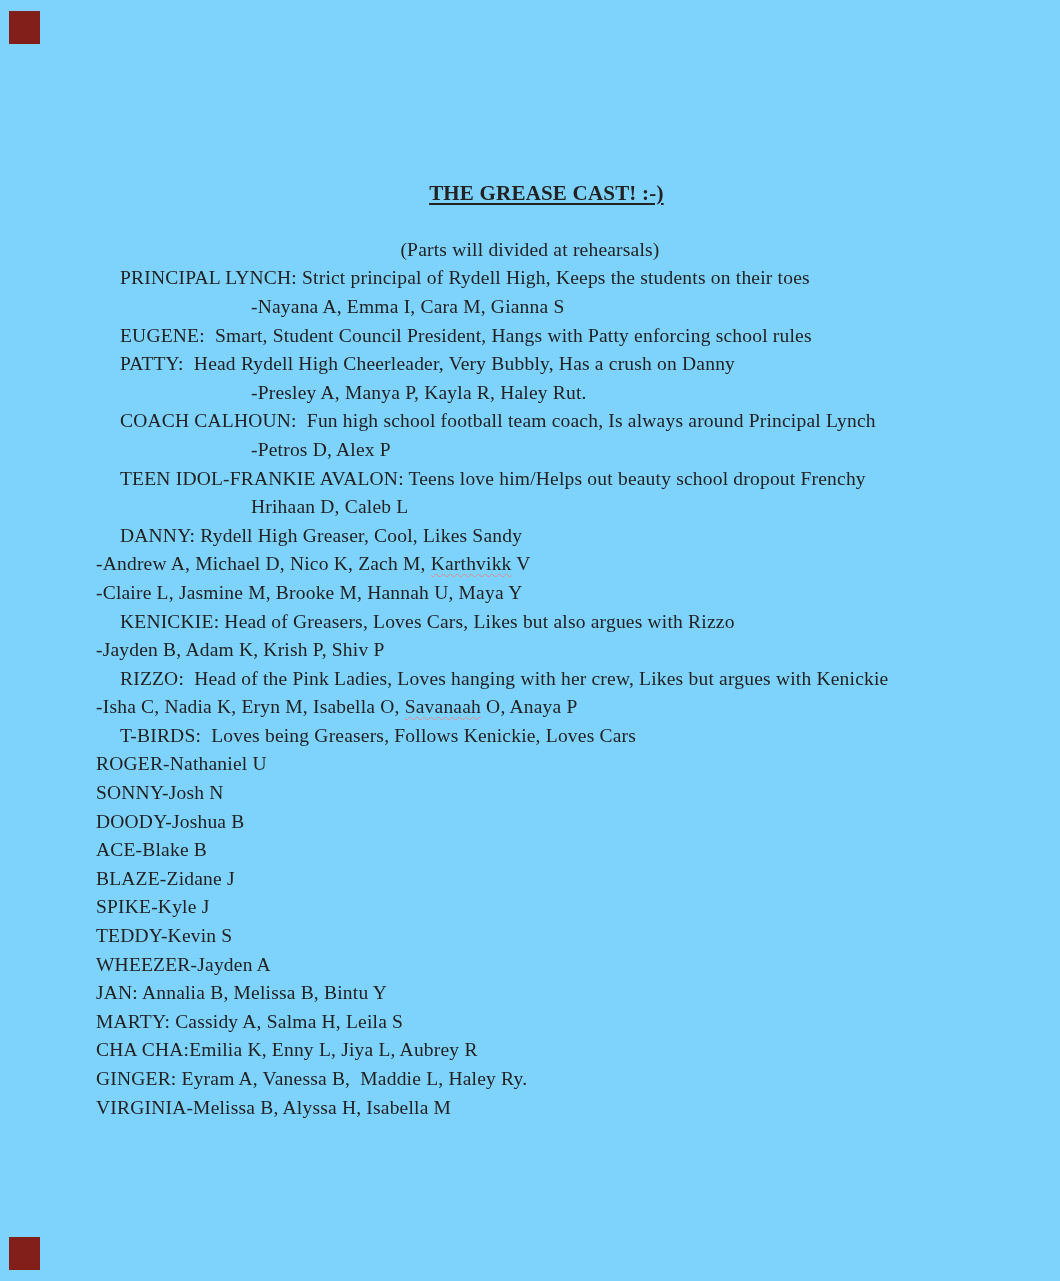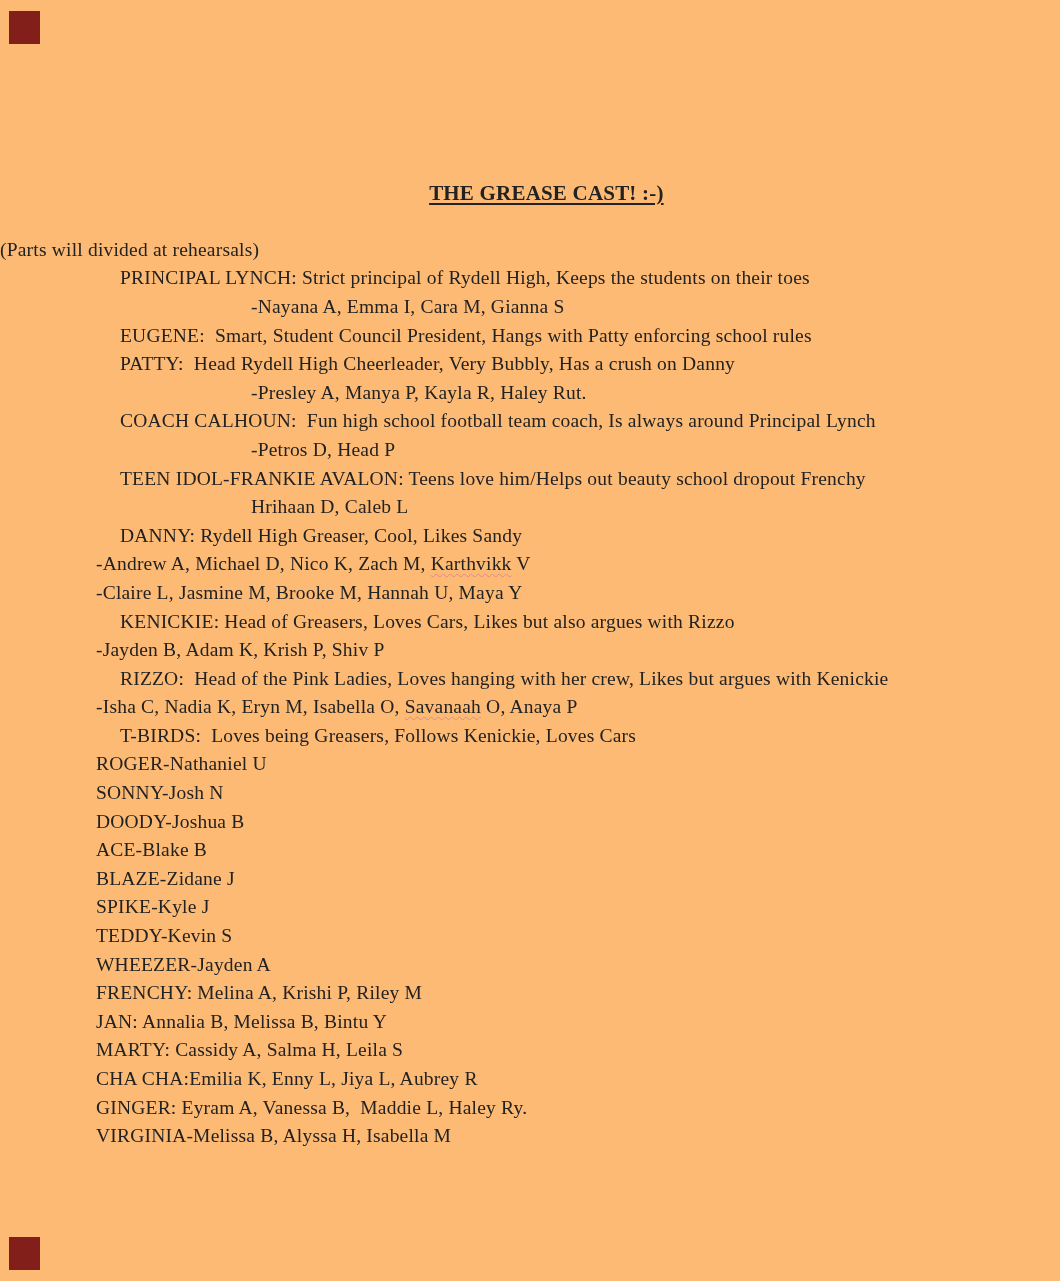--- a/index.html
+++ b/index.html
@@ -1,20 +1,20 @@
 <!DOCTYPE html>
 <html><head>
 <meta charset="utf-8">
 <style>
   html, body { margin: 0; padding: 0; background: #ffffff; }
   .page {
     position: relative;
     width: 1060px;
     height: 1281px;
-    background: #fdba74;
+    background: #7dd3fc;
     overflow: hidden;
     font-family: "Liberation Serif", "DejaVu Serif", serif;
     color: #222222;
   }
   .corner-mark {
     position: absolute;
     left: 9px;
     width: 31px;
     height: 33px;
     background: #821f1a;
@@ -36,21 +36,21 @@
   .line.title {
     text-align: center;
     font-weight: bold;
     font-size: 21px;
   }
   .title-text {
     text-decoration: underline;
     text-decoration-thickness: 2px;
     text-underline-offset: 3px;
   }
-  .line.subtitle { }
+  .line.subtitle { text-align: center; }
   .indent-role  { padding-left: 120px; }
   .indent-tight { padding-left: 96px; }
   .indent-wide  { padding-left: 251px; }
   .misspelled {
     text-decoration: underline wavy #e08a8a;
     text-decoration-thickness: 1px;
     text-underline-offset: 3px;
   }
 </style>
 </head>
@@ -65,40 +65,39 @@
       <span class="title-text">THE GREASE CAST! :-)</span>
     </div>
     <div class="line subtitle">(Parts will divided at rehearsals)</div>
     <div id="lines">
         <div class="line indent-role"><span>PRINCIPAL LYNCH: Strict principal of Rydell High, Keeps the students on their toes</span></div>
         <div class="line indent-wide"><span>-Nayana A, Emma I, Cara M, Gianna S</span></div>
         <div class="line indent-role"><span>EUGENE:  Smart, Student Council President, Hangs with Patty enforcing school rules</span></div>
         <div class="line indent-role"><span>PATTY:  Head Rydell High Cheerleader, Very Bubbly, Has a crush on Danny</span></div>
         <div class="line indent-wide"><span>-Presley A, Manya P, Kayla R, Haley Rut.</span></div>
         <div class="line indent-role"><span>COACH CALHOUN:  Fun high school football team coach, Is always around Principal Lynch</span></div>
-        <div class="line indent-wide"><span>-Petros D, Head P</span></div>
+        <div class="line indent-wide"><span>-Petros D, Alex P</span></div>
         <div class="line indent-role"><span>TEEN IDOL-FRANKIE AVALON: Teens love him/Helps out beauty school dropout Frenchy</span></div>
         <div class="line indent-wide"><span>Hrihaan D, Caleb L</span></div>
         <div class="line indent-role"><span>DANNY: Rydell High Greaser, Cool, Likes Sandy</span></div>
         <div class="line indent-tight"><span>-Andrew A, Michael D, Nico K, Zach M, </span><span class="misspelled">Karthvikk</span><span> V</span></div>
         <div class="line indent-tight"><span>-Claire L, Jasmine M, Brooke M, Hannah U, Maya Y</span></div>
         <div class="line indent-role"><span>KENICKIE: Head of Greasers, Loves Cars, Likes but also argues with Rizzo</span></div>
         <div class="line indent-tight"><span>-Jayden B, Adam K, Krish P, Shiv P</span></div>
         <div class="line indent-role"><span>RIZZO:  Head of the Pink Ladies, Loves hanging with her crew, Likes but argues with Kenickie</span></div>
         <div class="line indent-tight"><span>-Isha C, Nadia K, Eryn M, Isabella O, </span><span class="misspelled">Savanaah</span><span> O, Anaya P</span></div>
         <div class="line indent-role"><span>T-BIRDS:  Loves being Greasers, Follows Kenickie, Loves Cars</span></div>
         <div class="line indent-tight"><span>ROGER-Nathaniel U</span></div>
         <div class="line indent-tight"><span>SONNY-Josh N</span></div>
         <div class="line indent-tight"><span>DOODY-Joshua B</span></div>
         <div class="line indent-tight"><span>ACE-Blake B</span></div>
         <div class="line indent-tight"><span>BLAZE-Zidane J</span></div>
         <div class="line indent-tight"><span>SPIKE-Kyle J</span></div>
         <div class="line indent-tight"><span>TEDDY-Kevin S</span></div>
         <div class="line indent-tight"><span>WHEEZER-Jayden A</span></div>
-        <div class="line indent-tight"><span>FRENCHY: Melina A, Krishi P, Riley M</span></div>
         <div class="line indent-tight"><span>JAN: Annalia B, Melissa B, Bintu Y</span></div>
         <div class="line indent-tight"><span>MARTY: Cassidy A, Salma H, Leila S</span></div>
         <div class="line indent-tight"><span>CHA CHA:Emilia K, Enny L, Jiya L, Aubrey R</span></div>
         <div class="line indent-tight"><span>GINGER: Eyram A, Vanessa B,  Maddie L, Haley Ry.</span></div>
         <div class="line indent-tight"><span>VIRGINIA-Melissa B, Alyssa H, Isabella M</span></div>
       </div>
   </div>
 </div>
 
 </body></html>

